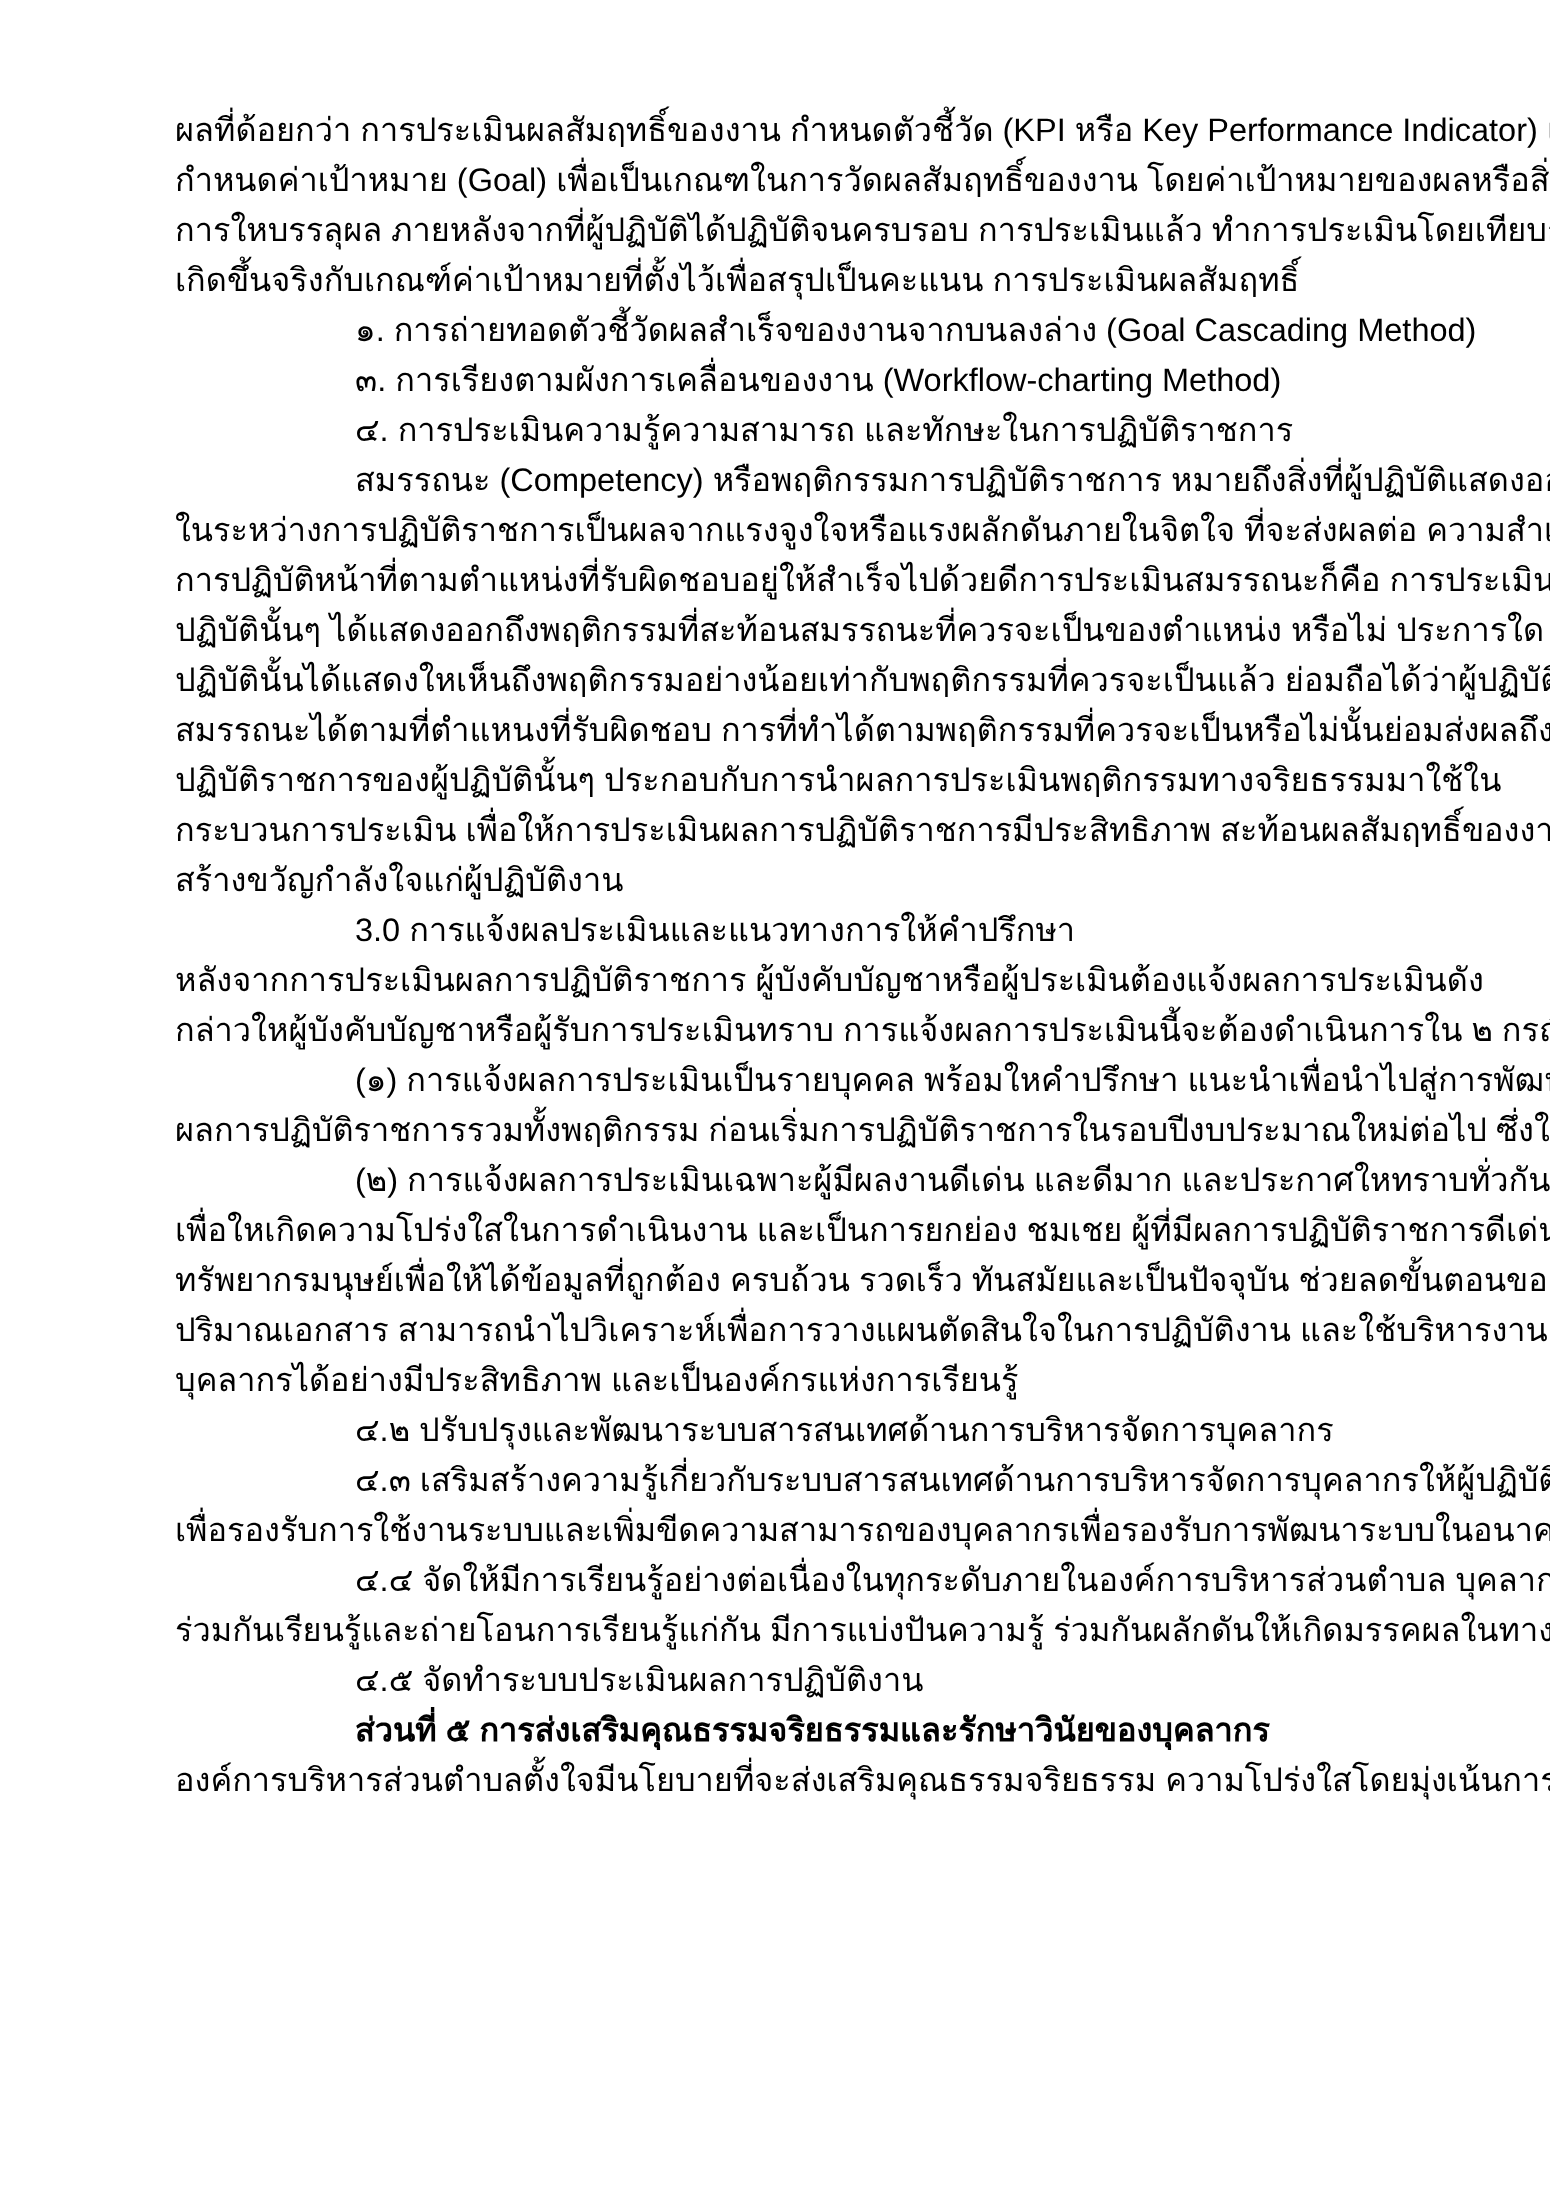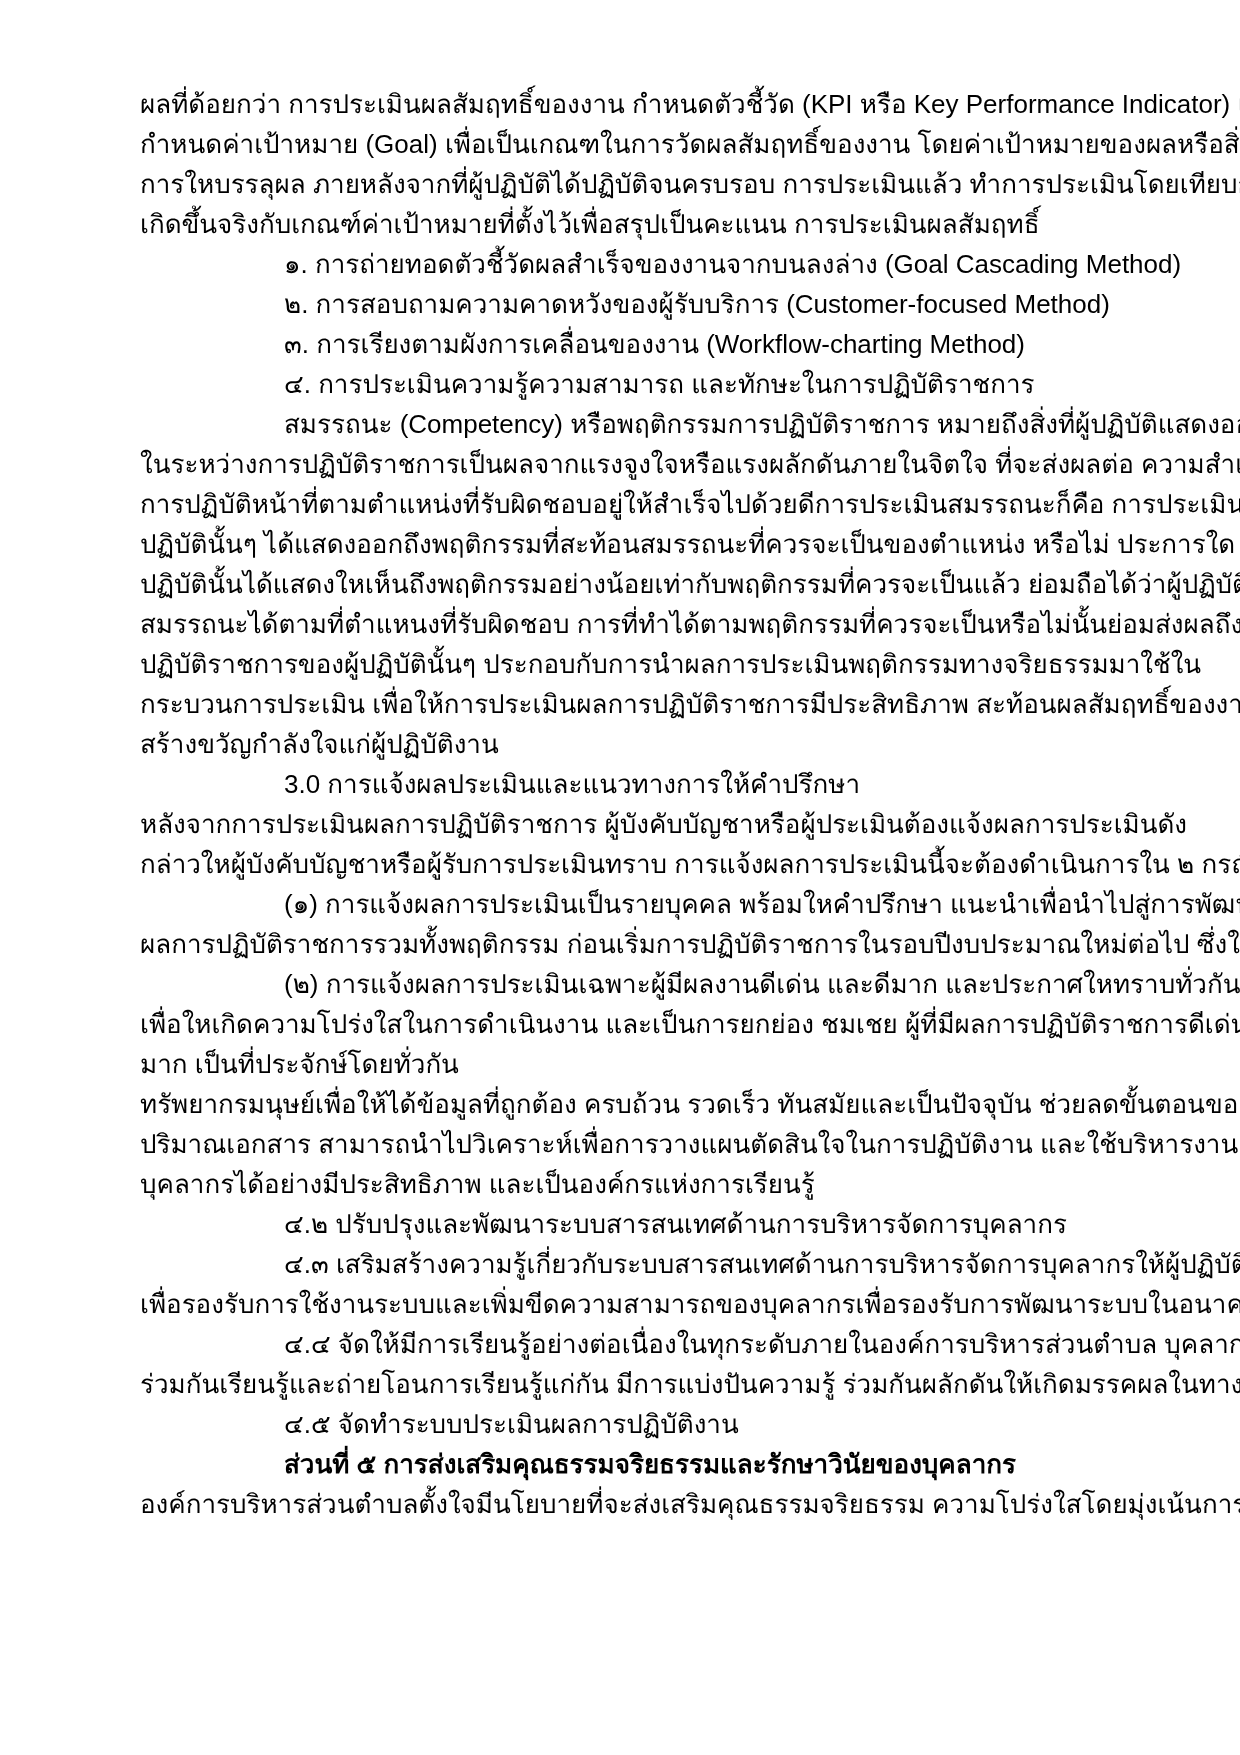--- a/index.html
+++ b/index.html
@@ -40,40 +40,38 @@
 </head>
 <body>
 
 <div class="page">
   <div class="content" id="document-content">
       <div class="line">ผลที่ด้อยกว่า การประเมินผลสัมฤทธิ์ของงาน กำหนดตัวชี้วัด (KPI หรือ Key Performance Indicator) และ</div>
       <div class="line">กำหนดค่าเป้าหมาย (Goal) เพื่อเป็นเกณฑในการวัดผลสัมฤทธิ์ของงาน โดยค่าเป้าหมายของผลหรือสิ่งที่ต้อง</div>
       <div class="line">การใหบรรลุผล ภายหลังจากที่ผู้ปฏิบัติได้ปฏิบัติจนครบรอบ การประเมินแล้ว ทำการประเมินโดยเทียบกับผลที่</div>
       <div class="line">เกิดขึ้นจริงกับเกณฑ์ค่าเป้าหมายที่ตั้งไว้เพื่อสรุปเป็นคะแนน การประเมินผลสัมฤทธิ์</div>
       <div class="line indent">๑. การถ่ายทอดตัวชี้วัดผลสำเร็จของงานจากบนลงล่าง (Goal Cascading Method)</div>
-      <div class="line indent">๒. การสอบถามความคาดหวังของผู้รับบริการ (Customer-focused Method)</div>
       <div class="line indent">๓. การเรียงตามผังการเคลื่อนของงาน (Workflow-charting Method)</div>
       <div class="line indent">๔. การประเมินความรู้ความสามารถ และทักษะในการปฏิบัติราชการ</div>
       <div class="line indent">สมรรถนะ (Competency) หรือพฤติกรรมการปฏิบัติราชการ หมายถึงสิ่งที่ผู้ปฏิบัติแสดงออก</div>
       <div class="line">ในระหว่างการปฏิบัติราชการเป็นผลจากแรงจูงใจหรือแรงผลักดันภายในจิตใจ ที่จะส่งผลต่อ ความสำเร็จใน</div>
       <div class="line">การปฏิบัติหน้าที่ตามตำแหน่งที่รับผิดชอบอยู่ให้สำเร็จไปด้วยดีการประเมินสมรรถนะก็คือ การประเมินว่า ผู้</div>
       <div class="line">ปฏิบัตินั้นๆ ได้แสดงออกถึงพฤติกรรมที่สะท้อนสมรรถนะที่ควรจะเป็นของตำแหน่ง หรือไม่ ประการใด หากผู้</div>
       <div class="line">ปฏิบัตินั้นได้แสดงใหเห็นถึงพฤติกรรมอย่างน้อยเท่ากับพฤติกรรมที่ควรจะเป็นแล้ว ย่อมถือได้ว่าผู้ปฏิบัตินั้นๆ มี</div>
       <div class="line">สมรรถนะได้ตามที่ตำแหนงที่รับผิดชอบ การที่ทำได้ตามพฤติกรรมที่ควรจะเป็นหรือไม่นั้นย่อมส่งผลถึงผลการ</div>
       <div class="line">ปฏิบัติราชการของผู้ปฏิบัตินั้นๆ ประกอบกับการนำผลการประเมินพฤติกรรมทางจริยธรรมมาใช้ใน</div>
       <div class="line">กระบวนการประเมิน เพื่อให้การประเมินผลการปฏิบัติราชการมีประสิทธิภาพ สะท้อนผลสัมฤทธิ์ของงาน และ</div>
       <div class="line">สร้างขวัญกำลังใจแก่ผู้ปฏิบัติงาน</div>
       <div class="line indent">3.0 การแจ้งผลประเมินและแนวทางการให้คำปรึกษา</div>
       <div class="line">หลังจากการประเมินผลการปฏิบัติราชการ ผู้บังคับบัญชาหรือผู้ประเมินต้องแจ้งผลการประเมินดัง</div>
       <div class="line">กล่าวใหผู้บังคับบัญชาหรือผู้รับการประเมินทราบ การแจ้งผลการประเมินนี้จะต้องดำเนินการใน ๒ กรณี</div>
       <div class="line indent">(๑) การแจ้งผลการประเมินเป็นรายบุคคล พร้อมใหคำปรึกษา แนะนำเพื่อนำไปสู่การพัฒนา</div>
       <div class="line">ผลการปฏิบัติราชการรวมทั้งพฤติกรรม ก่อนเริ่มการปฏิบัติราชการในรอบปีงบประมาณใหม่ต่อไป ซึ่งในการ</div>
       <div class="line indent">(๒) การแจ้งผลการประเมินเฉพาะผู้มีผลงานดีเด่น และดีมาก และประกาศใหทราบทั่วกัน</div>
       <div class="line">เพื่อใหเกิดความโปร่งใสในการดำเนินงาน และเป็นการยกย่อง ชมเชย ผู้ที่มีผลการปฏิบัติราชการดีเด่น และดี</div>
-      <div class="line">มาก เป็นที่ประจักษ์โดยทั่วกัน</div>
       <div class="line">ทรัพยากรมนุษย์เพื่อให้ได้ข้อมูลที่ถูกต้อง ครบถ้วน รวดเร็ว ทันสมัยและเป็นปัจจุบัน ช่วยลดขั้นตอนของงาน</div>
       <div class="line">ปริมาณเอกสาร สามารถนำไปวิเคราะห์เพื่อการวางแผนตัดสินใจในการปฏิบัติงาน และใช้บริหารงานด้าน</div>
       <div class="line">บุคลากรได้อย่างมีประสิทธิภาพ และเป็นองค์กรแห่งการเรียนรู้</div>
       <div class="line indent">๔.๒ ปรับปรุงและพัฒนาระบบสารสนเทศด้านการบริหารจัดการบุคลากร</div>
       <div class="line indent">๔.๓ เสริมสร้างความรู้เกี่ยวกับระบบสารสนเทศด้านการบริหารจัดการบุคลากรให้ผู้ปฏิบัติงาน</div>
       <div class="line">เพื่อรองรับการใช้งานระบบและเพิ่มขีดความสามารถของบุคลากรเพื่อรองรับการพัฒนาระบบในอนาคต</div>
       <div class="line indent">๔.๔ จัดให้มีการเรียนรู้อย่างต่อเนื่องในทุกระดับภายในองค์การบริหารส่วนตำบล บุคลากร</div>
       <div class="line">ร่วมกันเรียนรู้และถ่ายโอนการเรียนรู้แก่กัน มีการแบ่งปันความรู้ ร่วมกันผลักดันให้เกิดมรรคผลในทางปฏิบัติ</div>
       <div class="line indent">๔.๕ จัดทำระบบประเมินผลการปฏิบัติงาน</div>
       <div class="line indent bold">ส่วนที่ ๕ การส่งเสริมคุณธรรมจริยธรรมและรักษาวินัยของบุคลากร</div>

